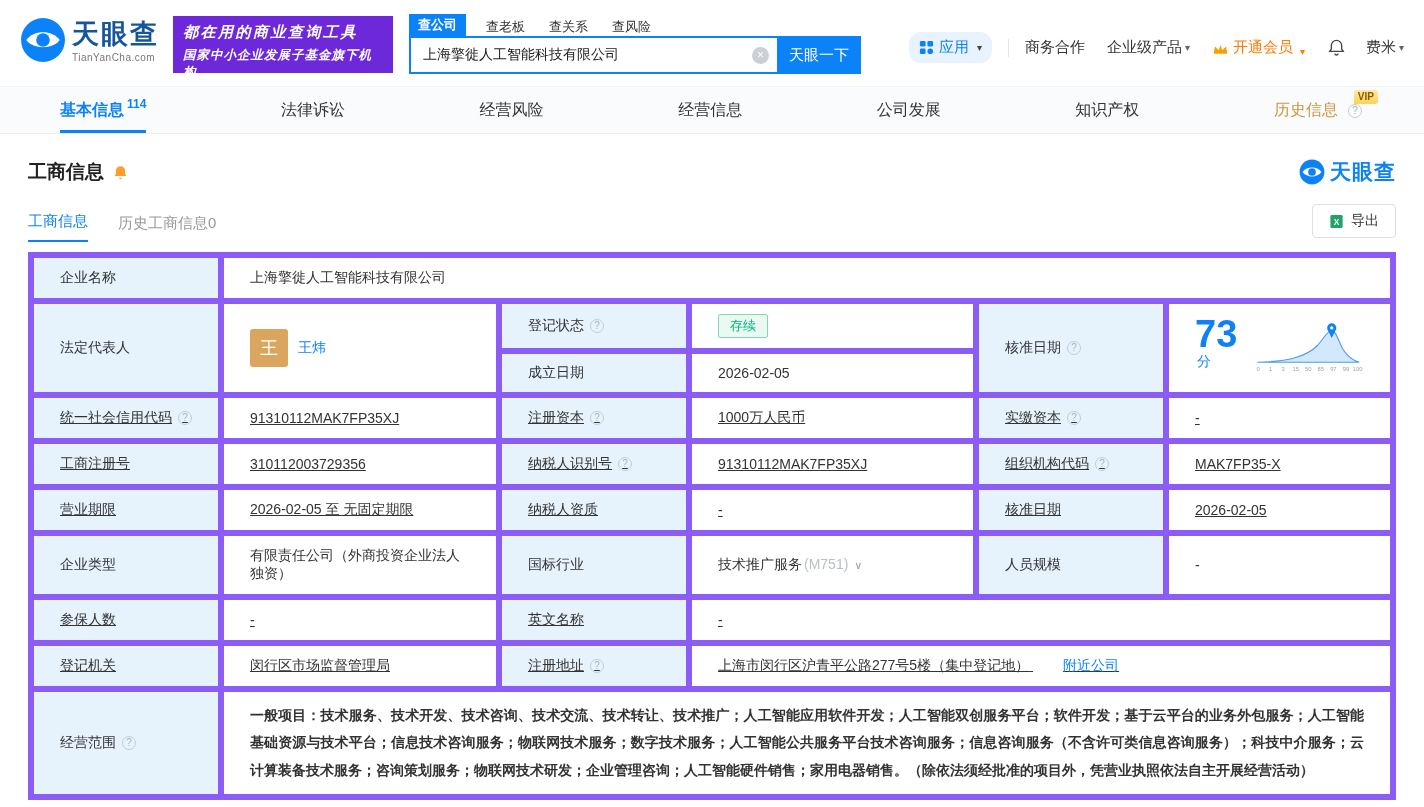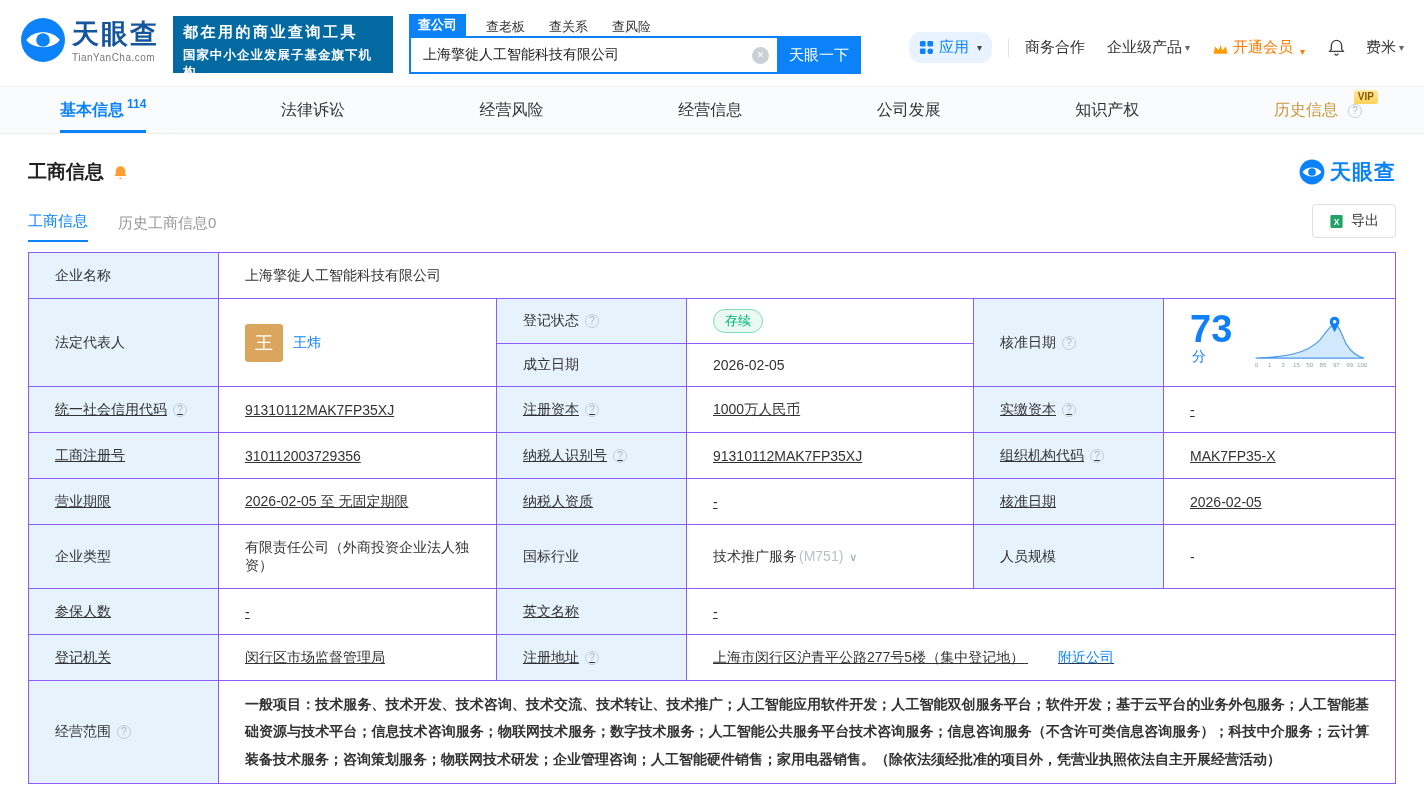--- a/index.html
+++ b/index.html
@@ -6,21 +6,21 @@
   html,body { width:1424px; height:807px; overflow:hidden; background:#fff;
     font-family:"Liberation Sans","DejaVu Sans",sans-serif; color:#333; }
 
   
   .topbar { height:86px; display:flex; align-items:flex-start; padding:0 20px; background:#fff; }
   .logo { display:flex; align-items:center; margin-top:16px; cursor:pointer; }
   .logo-mark { width:46px; height:46px; }
   .logo-txt { margin-left:6px; }
   .logo-cn { font-size:27px; font-weight:bold; color:#15559a; letter-spacing:2px; }
   .logo-en { font-size:10px; color:#777; letter-spacing:.5px; }
-  .banner { margin:16px 0 0 14px; background:#0369a1; color:#fff; padding:7px 10px; width:220px; height:57px; }
+  .banner { margin:16px 0 0 14px; background:#6d28d9; color:#fff; padding:7px 10px; width:220px; height:57px;font-style:italic; }
   .banner-l1 { font-size:15px; font-weight:bold; letter-spacing:2.5px; }
   .banner-l2 { font-size:12.5px; font-weight:bold; letter-spacing:1px; margin-top:5px; }
   .search-area { margin:14px 0 0 16px; width:452px; }
   .search-tabs { display:flex; align-items:flex-end; height:22px; }
   .stab { font-size:13px; color:#333; margin-right:24px; cursor:pointer; }
   .stab.active { background:#0b82f8; color:#fff; padding:2px 9px; margin-right:20px; font-weight:bold; }
   .search-row { display:flex; margin-top:0; }
   .search-box { flex:1; height:38px; border:2px solid #0b82f8; border-right:none; display:flex; align-items:center; padding:0 8px 0 12px; }
   .search-box input { flex:1; border:none; outline:none; font-size:14px; color:#222; font-family:inherit; background:transparent; }
   .clear-x { width:17px; height:17px; border-radius:50%; background:#c9d0d8; color:#fff; font-size:12px; line-height:17px; text-align:center; cursor:pointer; flex:0 0 auto; }
@@ -58,32 +58,32 @@
 
   
   .subtab-row { display:flex; align-items:flex-end; margin:18px 28px 10px 28px; }
   .subtab { font-size:15px; color:#999; margin-right:30px; padding-bottom:9px; cursor:pointer; }
   .subtab.active { color:#0b82f8; border-bottom:2px solid #0b82f8; }
   .export-btn { margin-left:auto; display:flex; align-items:center; gap:7px; background:#fff; border:1px solid #dcdfe3;
     border-radius:4px; padding:7px 16px; font-size:14px; color:#333; cursor:pointer; font-family:inherit; margin-bottom:4px; }
 
   
   .info-table { width:1368px; margin:0 28px; border-collapse:collapse; table-layout:fixed; font-size:14px; }
-  .info-table td { border:1px solid #8b5cf6; padding:10px 26px; vertical-align:middle; }
+  .info-table td { border:6px solid #8b5cf6; padding:10px 26px; vertical-align:middle; }
   td.lbl { background:#e6f2fc; color:#333; }
   td.val { background:#fff; color:#333; }
   .r1 { height:46px; } .r2 { height:43px; } .r3 { height:46px;text-decoration:underline; } .r6 { height:64px; }
   .lblwrap { display:flex; align-items:center; }
   .rep { display:flex; align-items:center; }
   .avatar { width:38px; height:38px; background:#daa55d; color:#fff; font-size:18px; border-radius:3px;
     display:flex; align-items:center; justify-content:center; flex:0 0 auto; }
   a.blue { color:#0b82f8; text-decoration:none; cursor:pointer; }
   .rep a { margin-left:10px; }
   .badge-green { display:inline-block; border:1px solid #7edcb4; background:#eafaf3; color:#00b578;
-    padding:2px 11px; border-radius:12px; font-size:13px; }
+    padding:2px 11px; border-radius:2px; font-size:13px; }
   .score-wrap { display:flex; align-items:flex-start; gap:10px; }
   .score-num { font-size:38px; font-weight:bold; color:#1080f8; line-height:1; }
   .score-unit { font-size:14px; color:#1080f8; margin-left:2px; }
   .ind-code { color:#b9bfc6; margin-left:2px; }
   .dd-caret { color:#9aa3ab; font-size:11px; margin-left:6px; cursor:pointer; }
   .addr-link { margin-left:30px; }
   .scope { line-height:1.95; text-align:justify;font-weight:bold; }
   .ticks text { font-size:7px; fill:#9aa3ab; }
 </style>
 </head>

